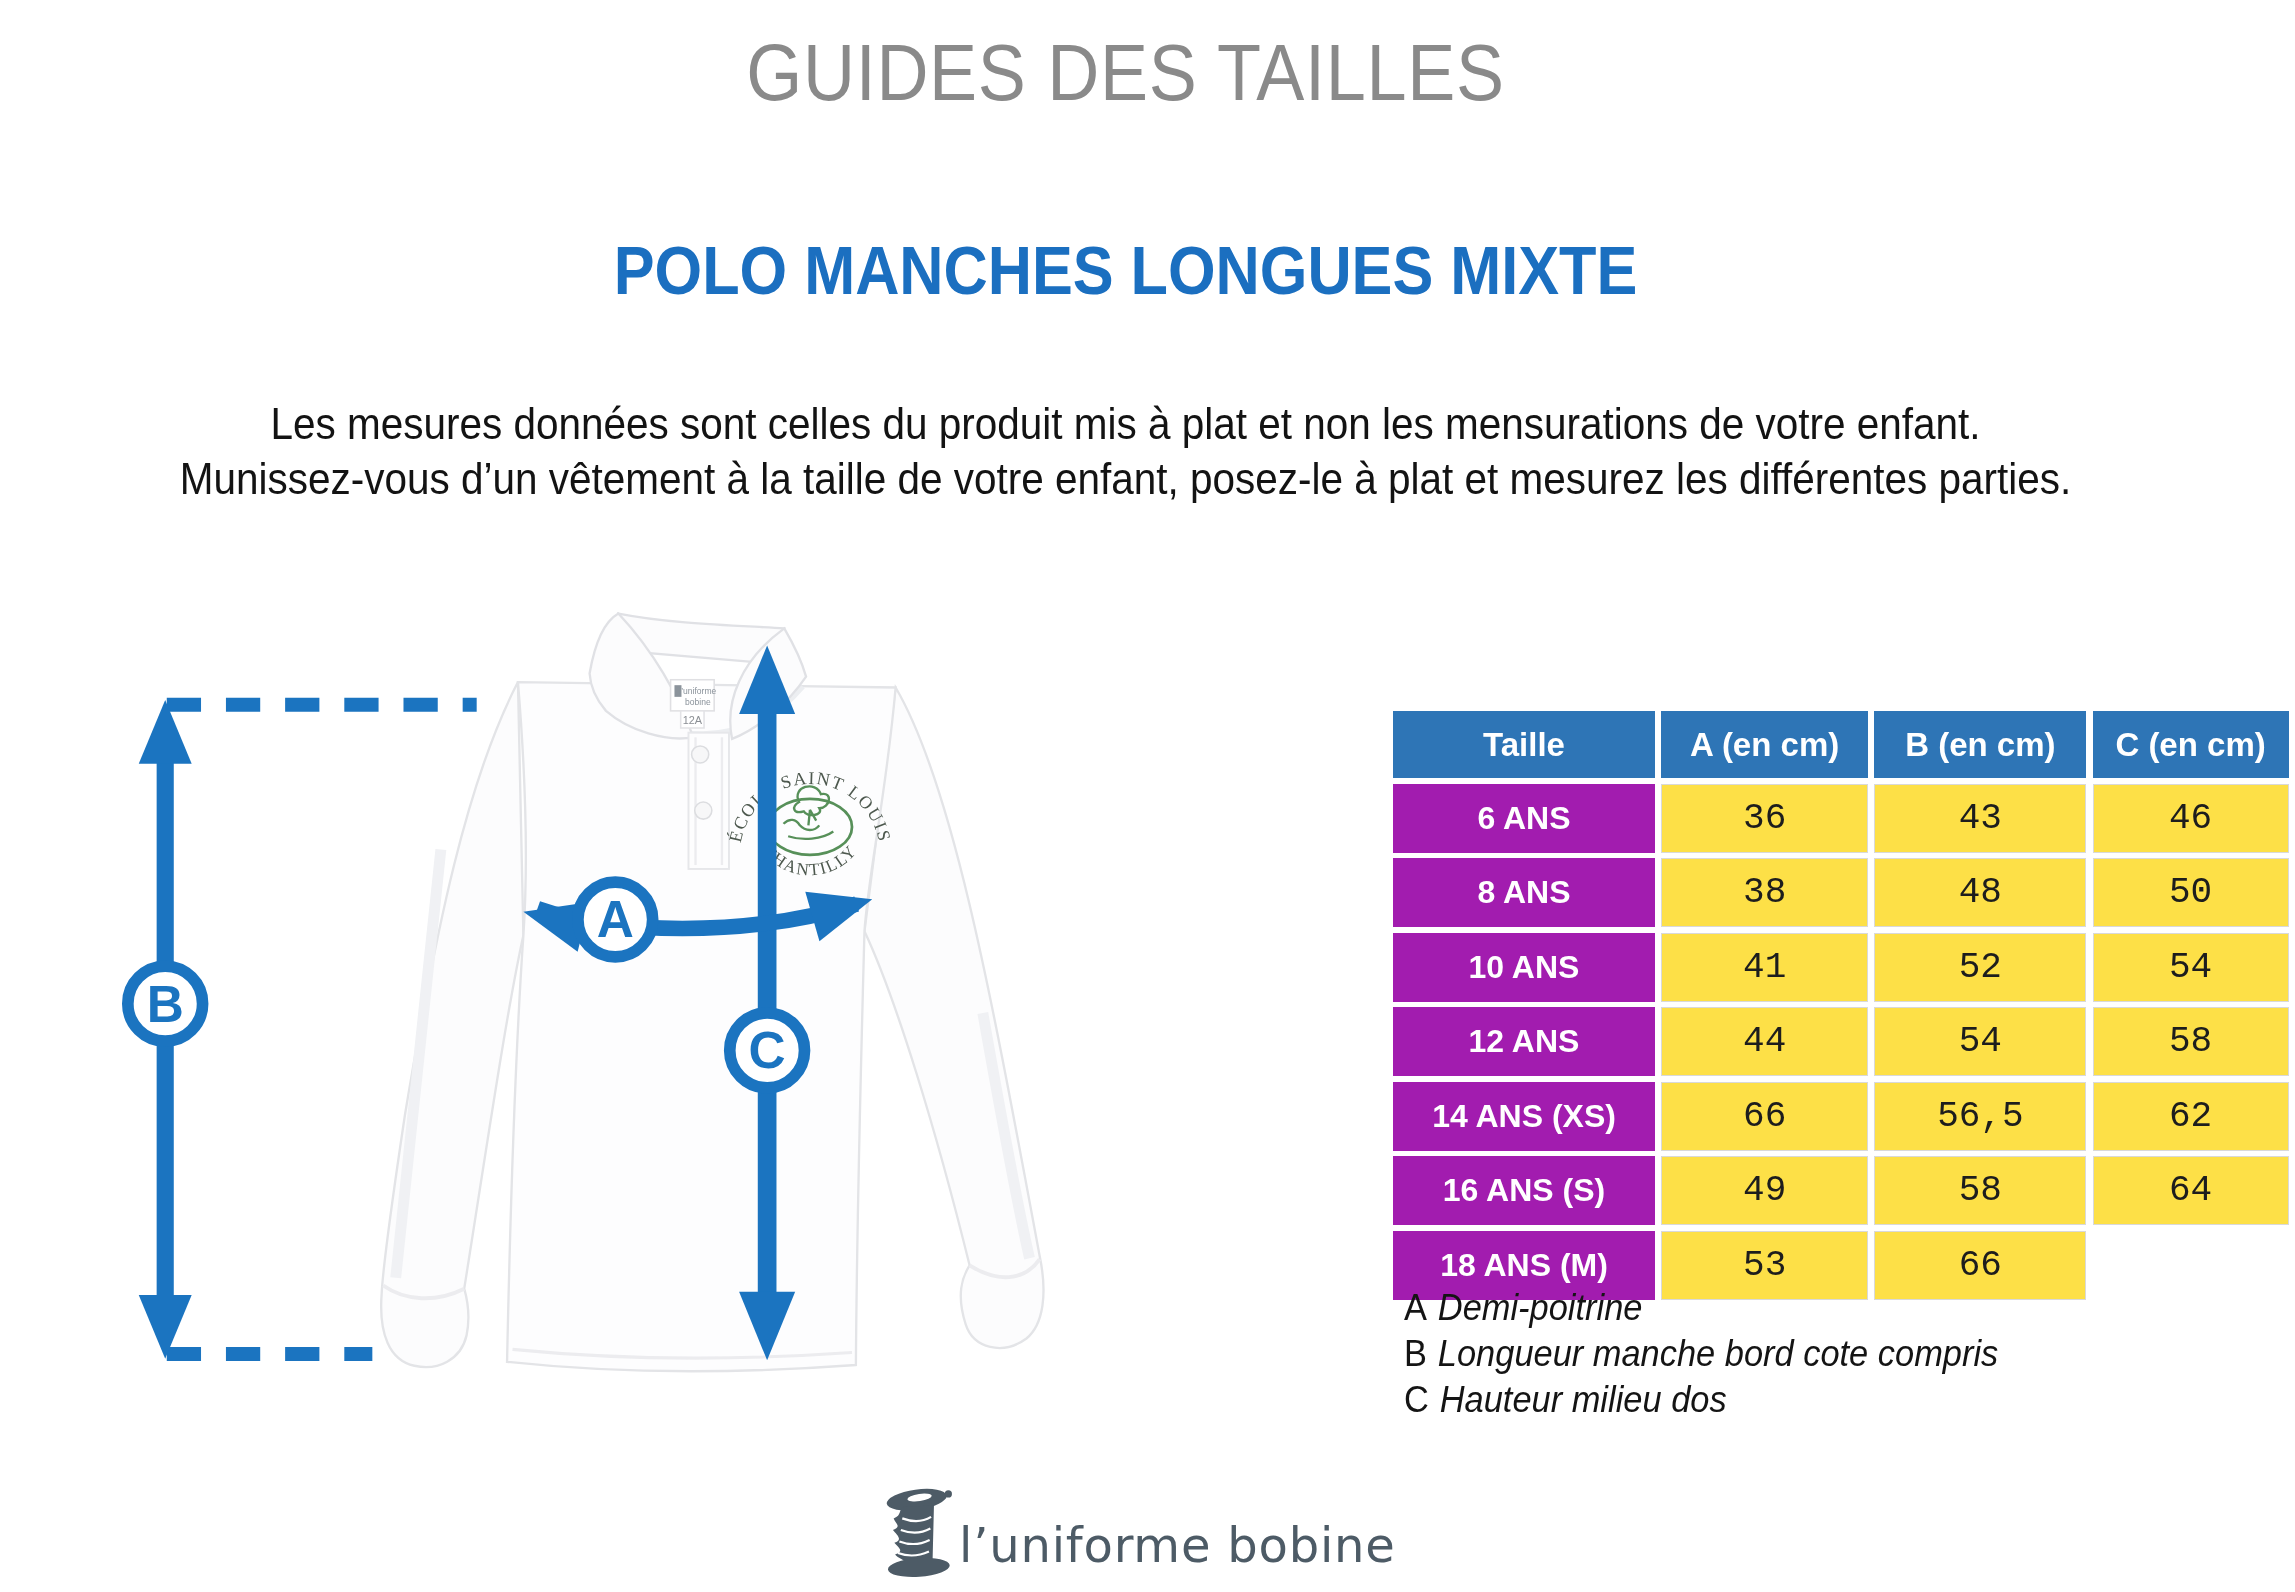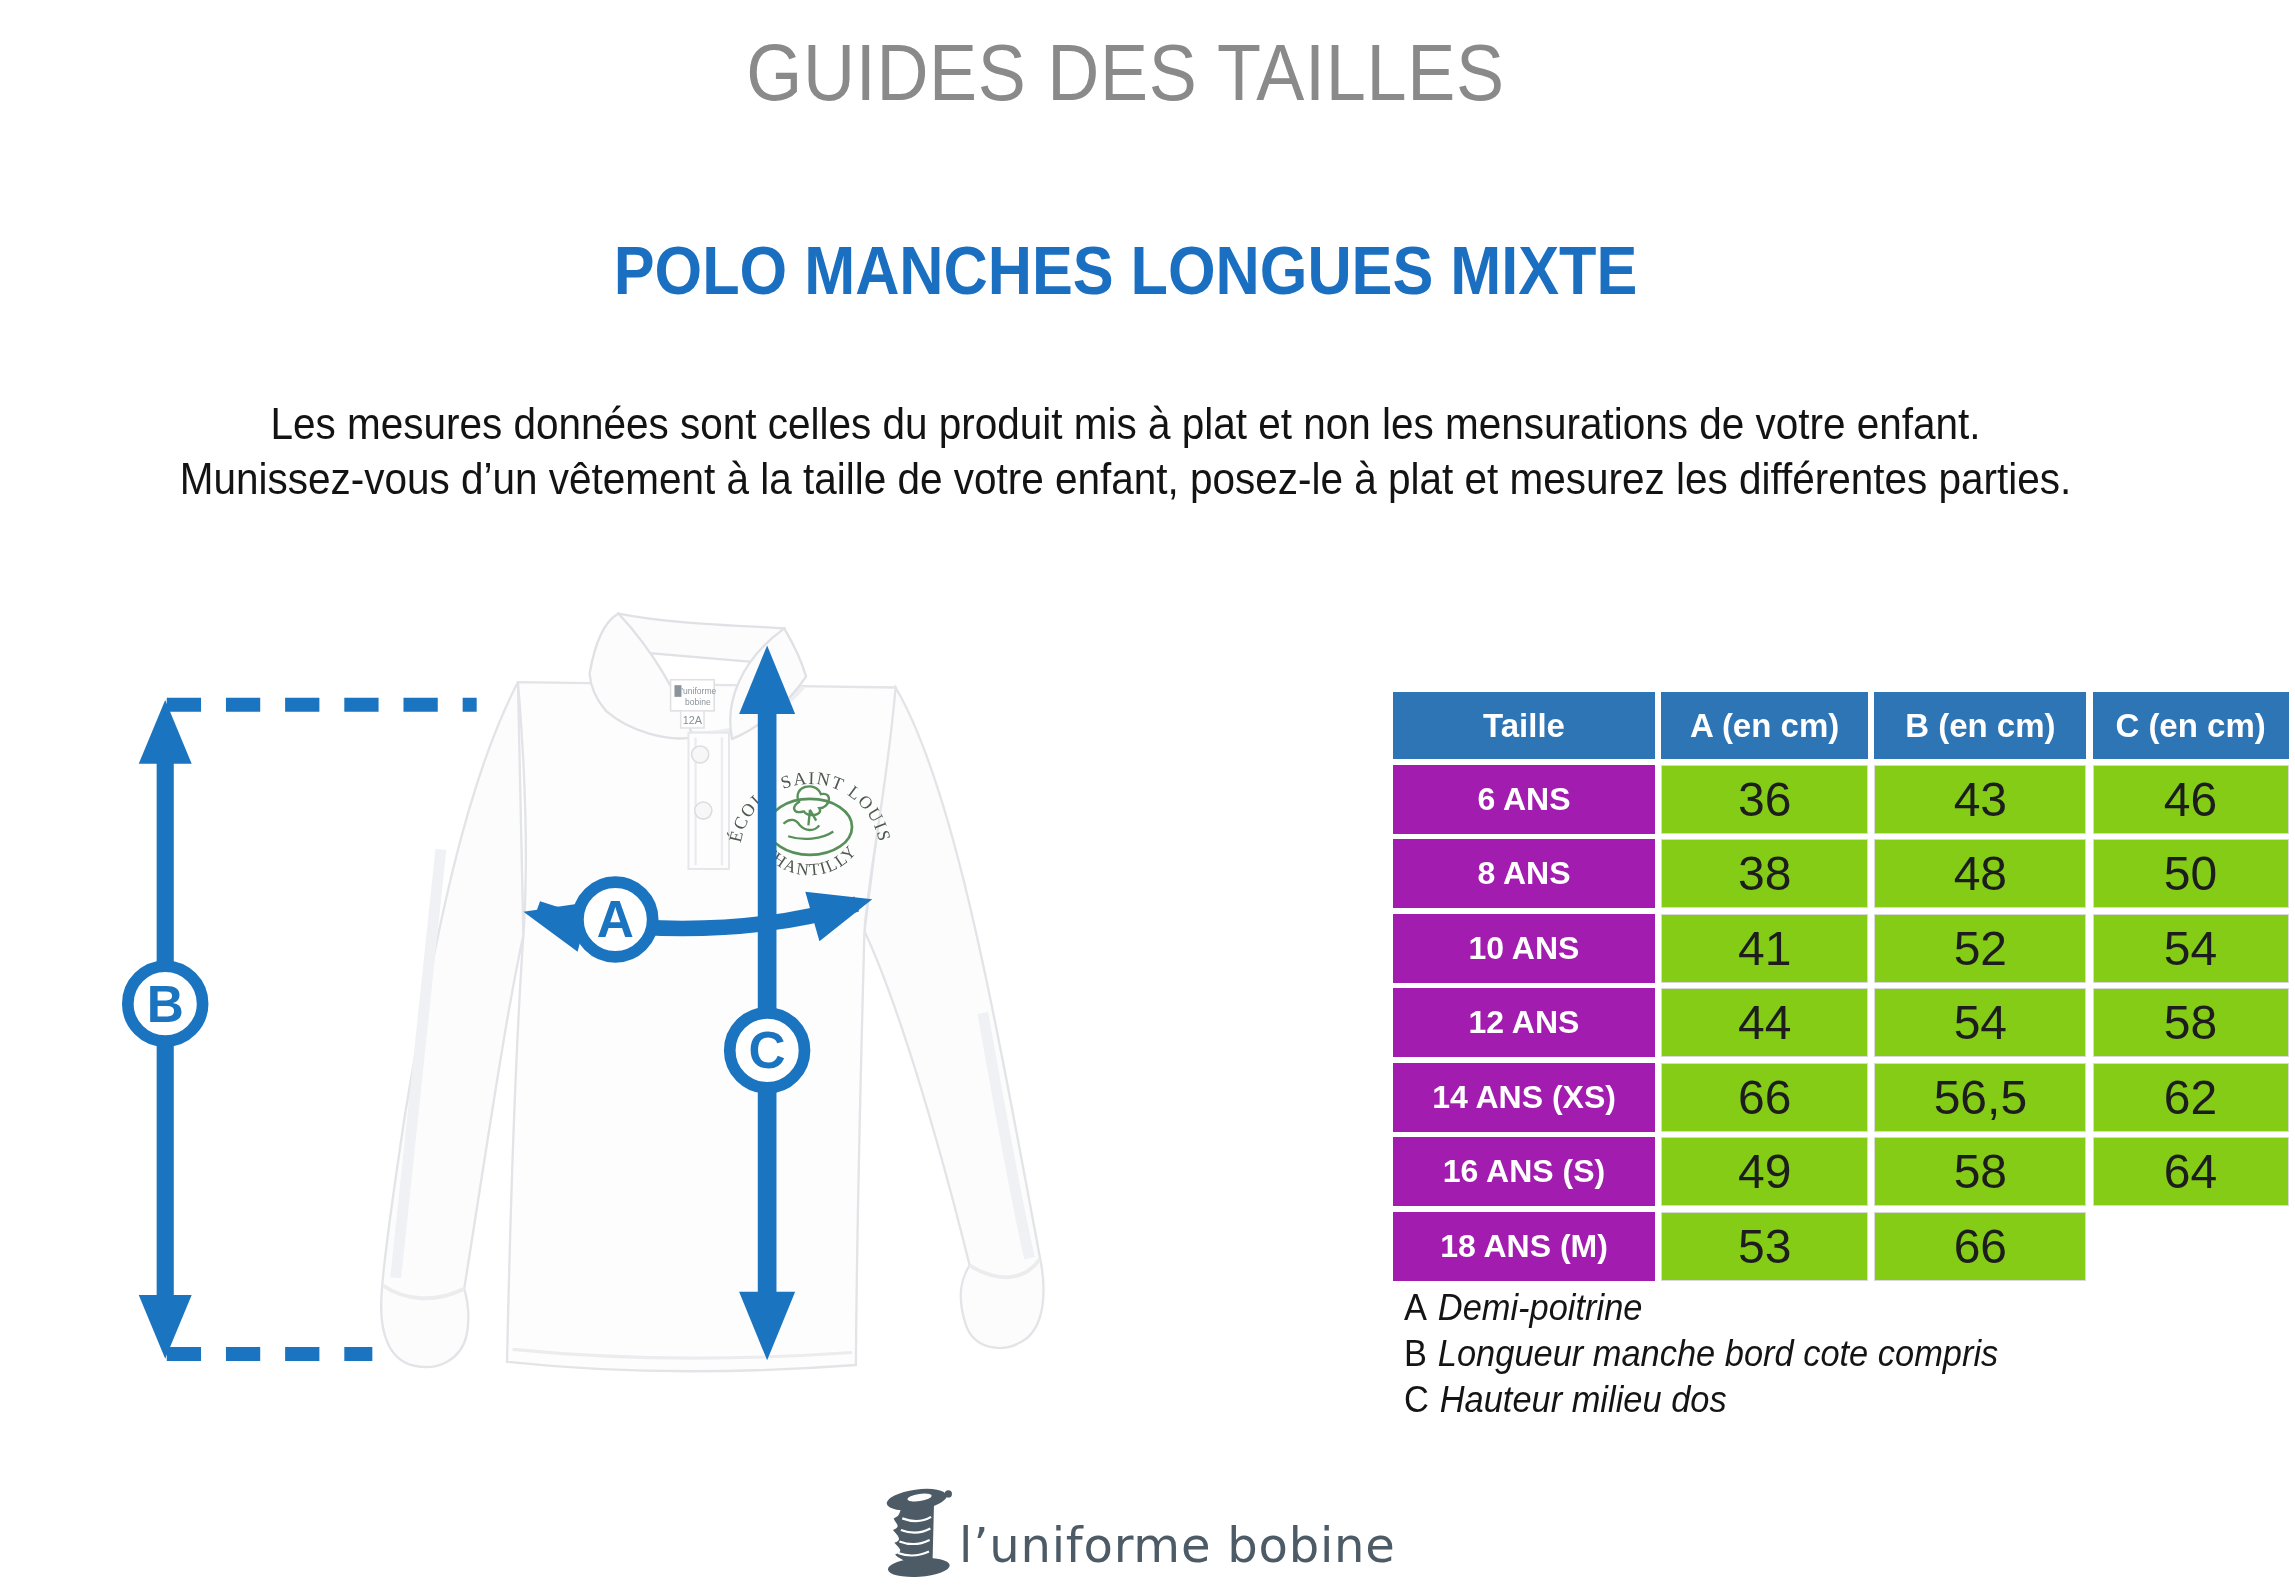--- a/index.html
+++ b/index.html
@@ -7,27 +7,27 @@
        font-family:"Liberation Sans",sans-serif;color:#141414;}
   .abs{position:absolute;}
   .centered{left:0;width:2251px;text-align:center;}
   .title{top:26.5px;font-size:80px;line-height:92px;color:#8a8a8a;letter-spacing:0.8px;
          transform:scaleX(.90);}
   .subtitle{top:231px;font-size:68px;line-height:78px;color:#1b6fc0;font-weight:700;
          transform:scaleX(.90);}
   .intro{top:396px;font-size:44px;line-height:55px;color:#131313;transform:scaleX(.92);}
   .diagram{left:78px;top:600px;width:1059px;height:826px;}
 
-  .size-table{left:1393px;top:692px;width:812px;display:grid;
+  .size-table{left:1393px;top:711px;width:812px;display:grid;
       grid-template-columns:262px 207px 212px 196px;
       grid-template-rows:67px repeat(7,69px);gap:5.5px 6.2px;}
   .cell{display:flex;align-items:center;justify-content:center;}
   .th{background:#2e75b6;color:#ffffff;font-weight:700;font-size:33px;}
   .rowlabel{background:#a21caf;color:#ffffff;font-weight:700;font-size:32px;}
-  .val{background:#84cc16;border:1.6px solid #d9d9d9;color:#1d1d1d;font-size:48px;}
+  .val{background:#fde047;border:1.6px solid #d9d9d9;color:#1d1d1d;font-size:36px;font-family:Liberation Mono, monospace;}
 
   .legend{left:1404px;top:1287px;transform:scaleX(.93);transform-origin:left top;}
   .legend-line{height:46px;font-size:37px;color:#141414;display:flex;align-items:baseline;gap:11.7px;}
   .legend-key{font-style:normal;}
   .legend-text{font-style:italic;}
 
   .brand{left:885px;top:1485px;display:flex;align-items:center;gap:2px;}
   .brand-text{font-family:"DejaVu Sans",sans-serif;font-size:48px;color:#4d5b66;
       letter-spacing:0.8px;padding-top:22px;}
 </style>

